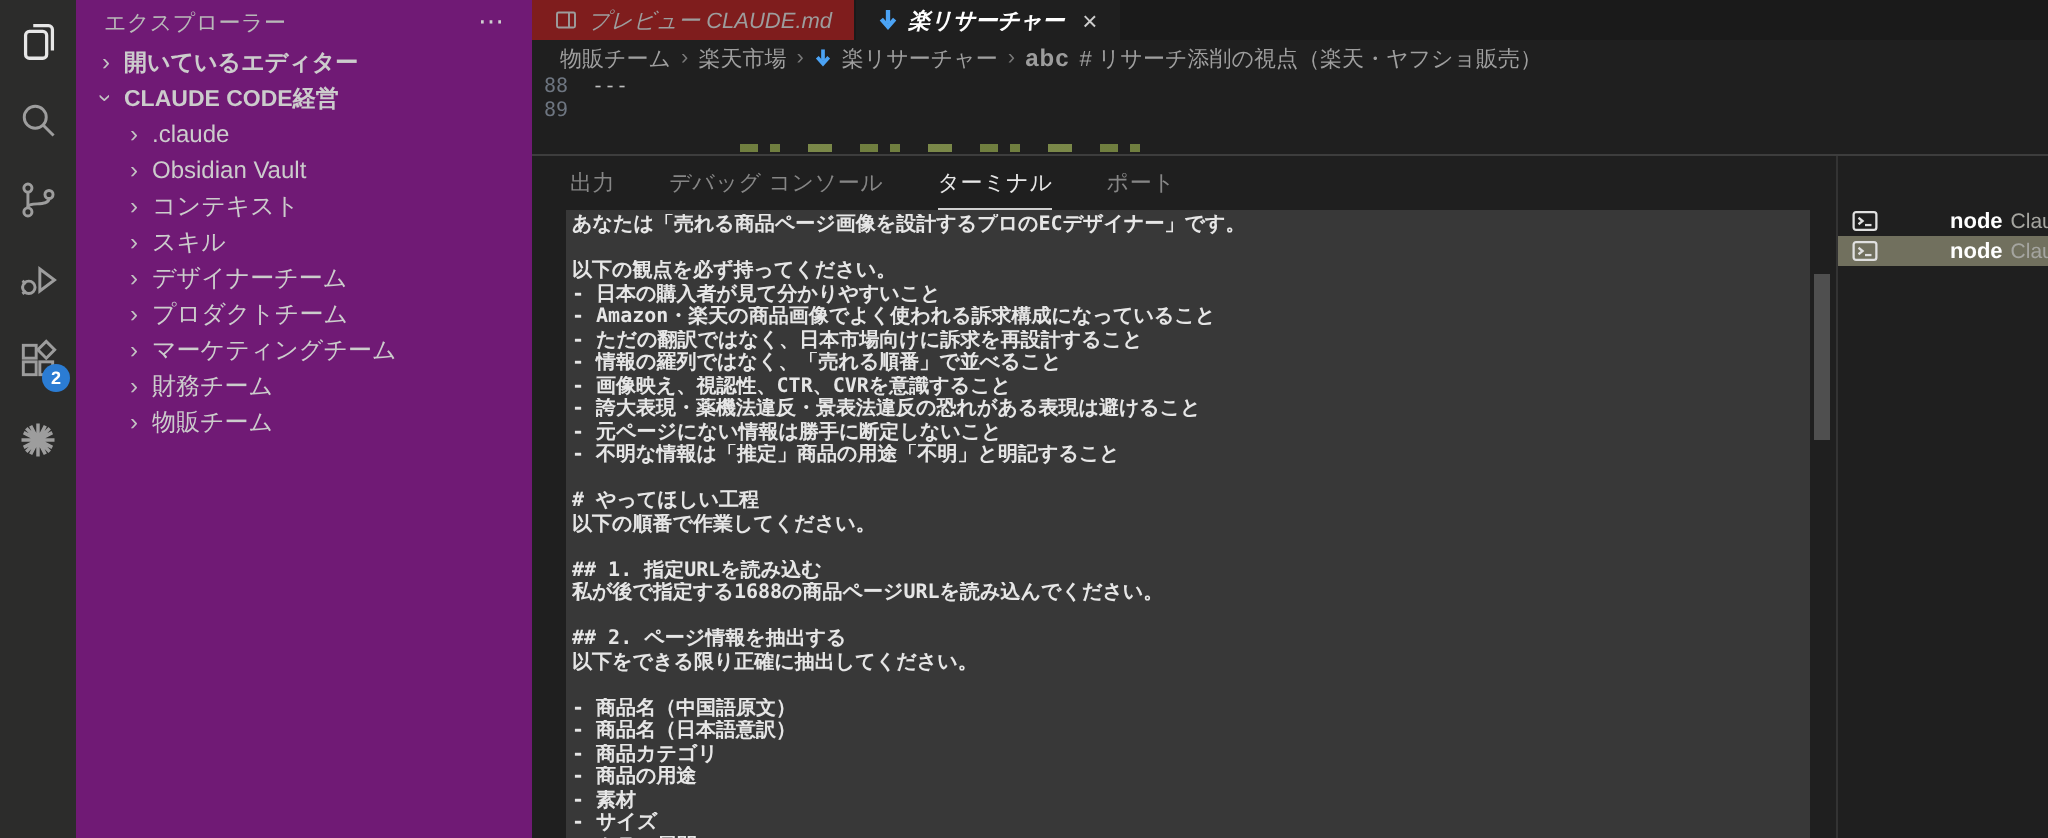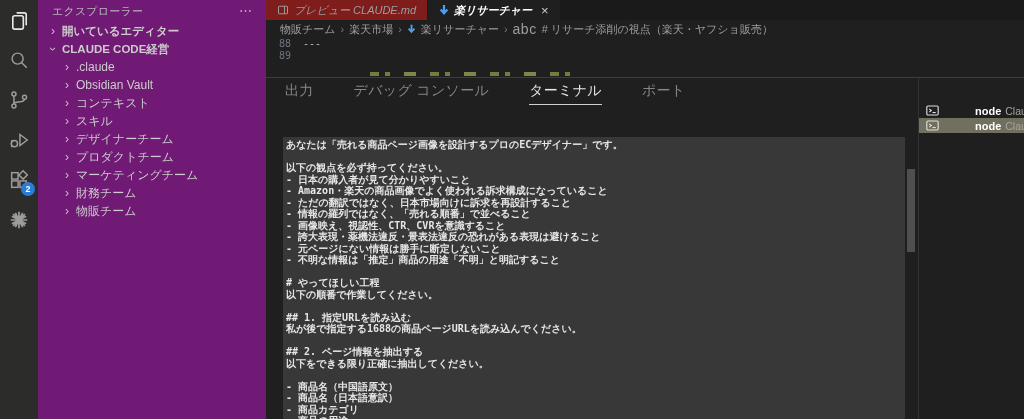--- a/index.html
+++ b/index.html
@@ -28,35 +28,35 @@
   .tree-label { margin-left:2px; }
   
   .main { flex:1; display:flex; flex-direction:column; min-width:0; }
   .tabbar { height:20px; background:#1a1a1a; display:flex; flex-shrink:0; }
   .tab { display:flex; align-items:center; gap:5px; padding:0 11px; font-size:11px; font-style:italic; white-space:nowrap; }
   .tab.inactive { background:#7f1d1d; color:#9d9d9d; border-right:1px solid #1a1a1a; }
   .tab.active { background:#1f1f1f; color:#ffffff; font-weight:bold; }
   .tab .close { font-style:normal; font-weight:normal; color:#cccccc; font-size:13px; margin-left:4px; }
   .breadcrumb { height:18px; display:flex; align-items:center; padding-left:14px; gap:5px; font-size:11px; color:#9f9f9f; background:#1f1f1f; white-space:nowrap; flex-shrink:0; }
   .bc-sep { color:#7a7a7a; font-size:11px; }
-  .bc-abc { font-size:14px; letter-spacing:.5px; color:#9d9d9d; font-weight:normal; }
+  .bc-abc { font-size:12px; letter-spacing:.5px; color:#9d9d9d; font-weight:bold; }
   
   .editor { height:39px; position:relative; background:#1f1f1f; flex-shrink:0; overflow:hidden; }
   .code-line { display:flex; font-family:"DejaVu Sans Mono", monospace; font-size:10px; height:12px; line-height:12px; }
-  .lnum { width:30px; text-align:right; color:#6e7681; padding-right:12px; flex-shrink:0;margin-left:7px; }
+  .lnum { width:30px; text-align:right; color:#6e7681; padding-right:12px; flex-shrink:0; }
   .ctext { color:#bfbfbf; white-space:pre; }
   .clipped-line { position:absolute; left:104px; bottom:1px; height:4px; width:210px; overflow:hidden;
     background:repeating-linear-gradient(90deg,#7e8f45 0 9px,transparent 9px 15px,#7e8f45 15px 20px,transparent 20px 34px,#8a9a50 34px 46px,transparent 46px 60px); opacity:.85; }
   
   .panel { flex:1; border-top:1px solid #3d3d3d; display:flex; min-height:0; background:#1f1f1f; }
   .panel-left { flex:1; display:flex; flex-direction:column; min-width:0; }
-  .panel-tabs { height:27px; display:flex; align-items:stretch; padding-left:19px; gap:40px; font-size:14px; color:#868686; flex-shrink:0; }
+  .panel-tabs { height:27px; display:flex; align-items:stretch; padding-left:19px; gap:27px; font-size:11px; color:#868686; flex-shrink:0; }
   .ptab { display:flex; align-items:center; border-bottom:1px solid transparent; letter-spacing:.3px; }
   .ptab.active { color:#e7e7e7; border-bottom-color:#d0d0d0; }
-  .panel-body { flex:1; display:flex; min-height:0;margin-top:32px; }
+  .panel-body { flex:1; display:flex; min-height:0; }
   .terminal { margin-left:17px; width:622px; background:#383838; padding:2px 4px 0 3px; overflow:hidden;
     font-family:"DejaVu Sans Mono", monospace; font-size:10px; color:#e6e6e6; font-weight:600; }
   .tline { height:11.5px; line-height:11.5px; white-space:pre; overflow:hidden; }
   .term-scroll { width:12px; position:relative; flex-shrink:0; }
   .term-thumb { position:absolute; left:2px; top:32px; width:8px; height:83px; background:#4f4f4f; }
   
   .panel-right { width:106px; border-left:1px solid #333333; padding-top:25px; flex-shrink:0; overflow:hidden; }
   .trow { height:15px; display:flex; align-items:center; gap:4px; padding-left:7px; white-space:nowrap; overflow:hidden; font-size:11px; }
   .trow.selected { background:#71705e; }
   .trow .ticon { flex-shrink:0; display:flex; }

